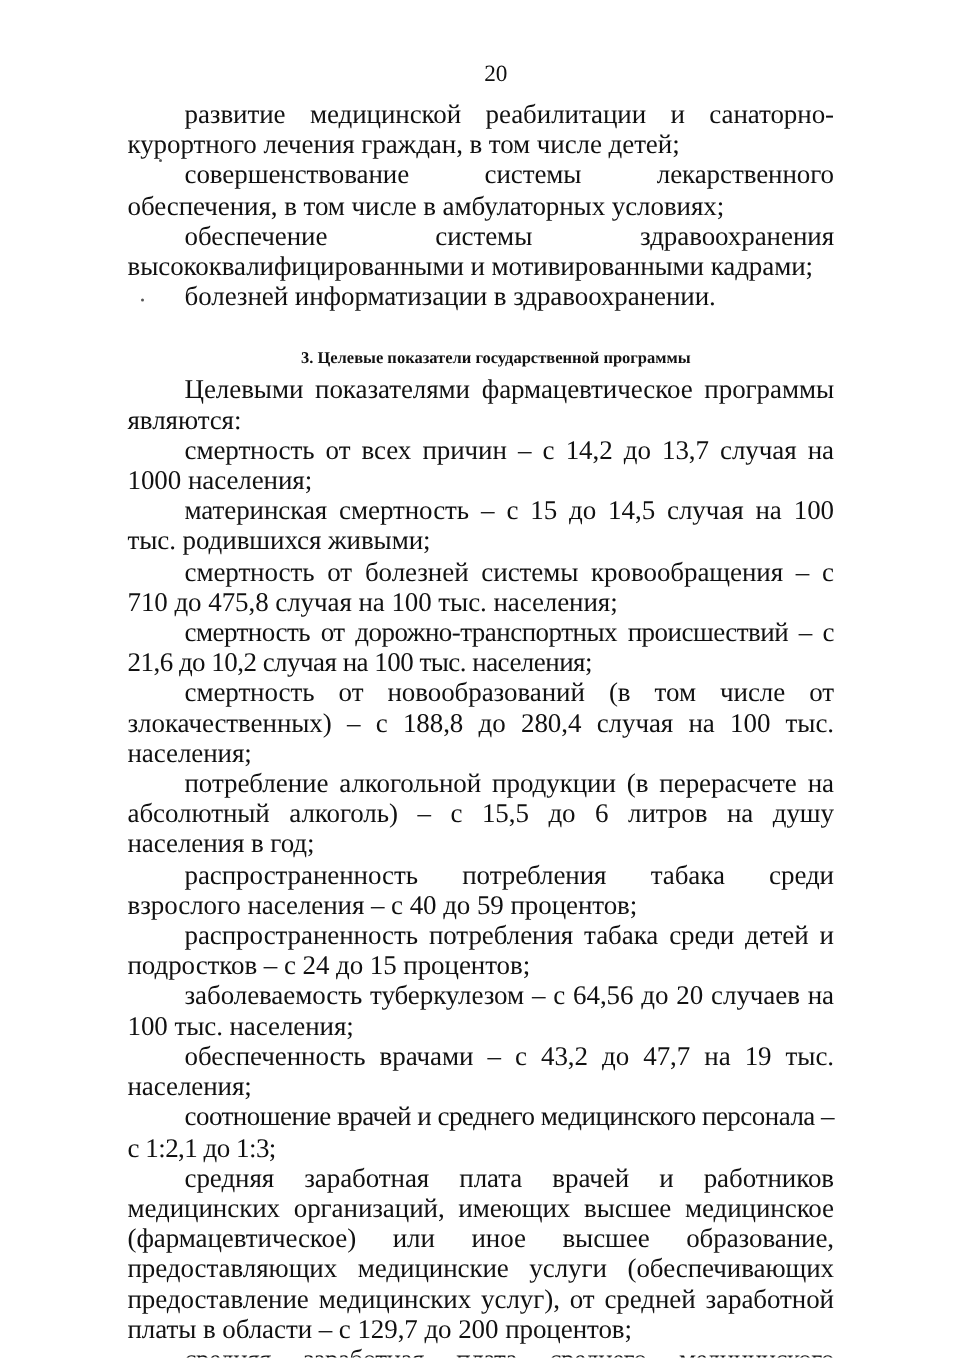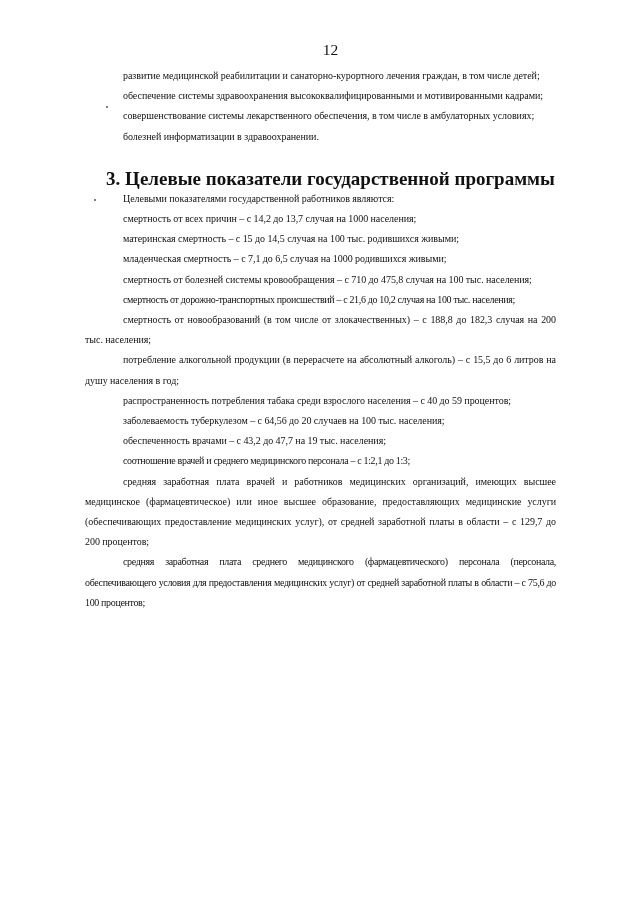--- a/index.html
+++ b/index.html
@@ -22,72 +22,72 @@
       width: 471px;
     }
     .page-number {
       text-align: center;
       font-size: 15.5px;
       line-height: 20px;
       margin: 0 0 6px 0;
       padding-left: 20px;
     }
     .p {
-      font-size: 10px;
+      font-size: 18px;
       line-height: 20.2px;
       text-align: justify;
       text-indent: 38px;
       margin: 0;
       letter-spacing: -0.05px;
     }
     .p.tight { letter-spacing: -0.35px; }
     .heading {
       font-weight: bold;
-      font-size: 19px;
+      font-size: 11px;
       line-height: 20px;
       text-align: center;
       margin: 22px 0 0 0;
       padding-left: 20px;
     }
     .margin-dot {
       position: absolute;
       width: 2px;
       height: 2px;
       background: #555;
       border-radius: 1px;
     }
   </style>
 </head>
 <body>
 
 <span class="margin-dot" style="left:106px; top:106px;"></span>
 <span class="margin-dot" style="left:94px; top:199px;"></span>
 
 <div class="page">
-  <div class="page-number">12</div>
+  <div class="page-number">20</div>
 
   <div>
     <p class="p">развитие медицинской реабилитации и санаторно-курортного лечения граждан, в том числе детей;</p>
+    <p class="p">совершенствование системы лекарственного обеспечения, в том числе в амбулаторных условиях;</p>
     <p class="p">обеспечение системы здравоохранения высококвалифицированными и мотивированными кадрами;</p>
-    <p class="p">совершенствование системы лекарственного обеспечения, в том числе в амбулаторных условиях;</p>
     <p class="p">болезней информатизации в здравоохранении.</p>
   </div>
 
   <div class="heading">3. Целевые показатели государственной программы</div>
 
   <div>
-    <p class="p">Целевыми показателями государственной работников являются:</p>
+    <p class="p">Целевыми показателями фармацевтическое программы являются:</p>
     <p class="p">смертность от всех причин – с 14,2 до 13,7 случая на 1000 населения;</p>
     <p class="p">материнская смертность – с 15 до 14,5 случая на 100 тыс. родившихся живыми;</p>
-    <p class="p">младенческая смертность – с 7,1 до 6,5 случая на 1000 родившихся живыми;</p>
     <p class="p">смертность от болезней системы кровообращения – с 710 до 475,8 случая на 100 тыс. населения;</p>
     <p class="p tight">смертность от дорожно-транспортных происшествий – с 21,6 до 10,2 случая на 100 тыс. населения;</p>
-    <p class="p">смертность от новообразований (в том числе от злокачественных) – с 188,8 до 182,3 случая на 200 тыс. населения;</p>
+    <p class="p">смертность от новообразований (в том числе от злокачественных) – с 188,8 до 280,4 случая на 100 тыс. населения;</p>
     <p class="p">потребление алкогольной продукции (в перерасчете на абсолютный алкоголь) – с 15,5 до 6 литров на душу населения в год;</p>
     <p class="p">распространенность потребления табака среди взрослого населения – с 40 до 59 процентов;</p>
+    <p class="p">распространенность потребления табака среди детей и подростков – с 24 до 15 процентов;</p>
     <p class="p">заболеваемость туберкулезом – с 64,56 до 20 случаев на 100 тыс. населения;</p>
     <p class="p">обеспеченность врачами – с 43,2 до 47,7 на 19 тыс. населения;</p>
     <p class="p tight">соотношение врачей и среднего медицинского персонала – с 1:2,1 до 1:3;</p>
     <p class="p">средняя заработная плата врачей и работников медицинских организаций, имеющих высшее медицинское (фармацевтическое) или иное высшее образование, предоставляющих медицинские услуги (обеспечивающих предоставление медицинских услуг), от средней заработной платы в области – с 129,7 до 200 процентов;</p>
     <p class="p tight">средняя заработная плата среднего медицинского (фармацевтического) персонала (персонала, обеспечивающего условия для предоставления медицинских услуг) от средней заработной платы в области – с 75,6 до 100 процентов;</p>
 
   </div>
 </div>
 
 </body></html>

